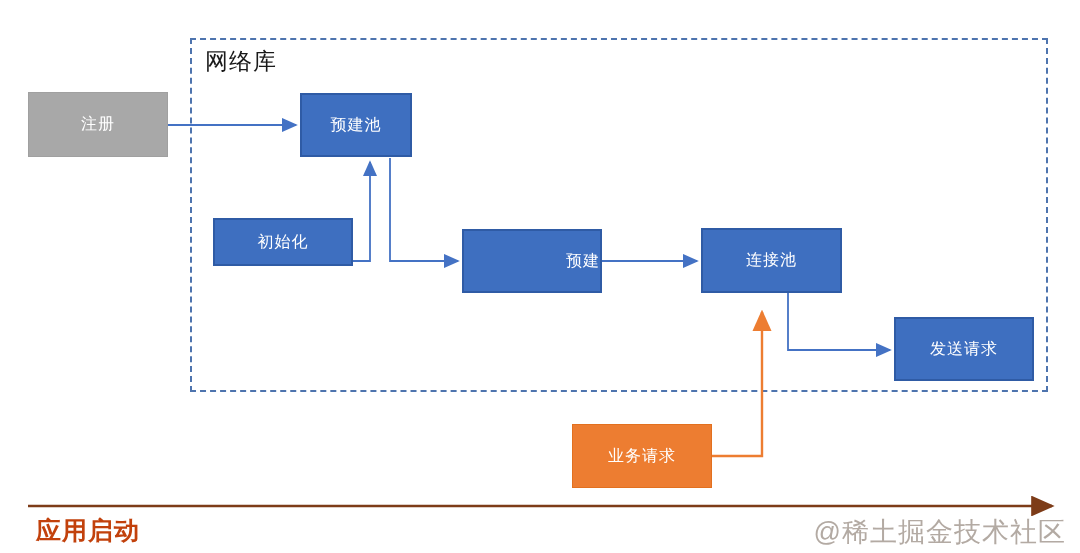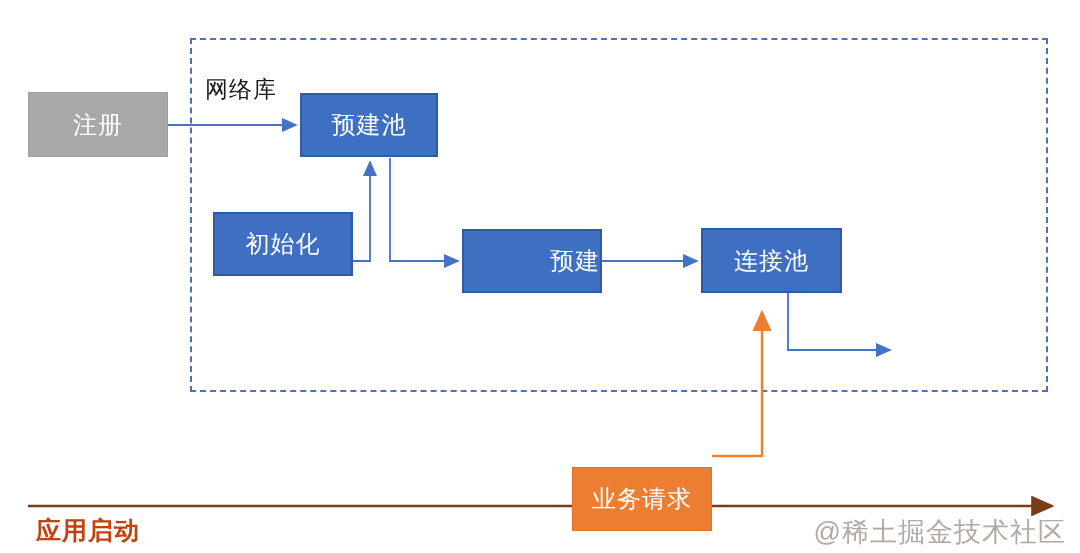--- a/index.html
+++ b/index.html
@@ -10,54 +10,52 @@
     background: #ffffff;
     overflow: hidden;
     font-family: "Liberation Sans", "DejaVu Sans", sans-serif;
   }
   .node {
     position: absolute;
     display: flex;
     align-items: center;
     justify-content: center;
     color: #ffffff;
-    font-size: 24px;
+    font-size: 16px;
     letter-spacing: 1px;
     box-sizing: border-box;
   }
   .node-blue {
     background: #3e6fc0;
     border: 2px solid #2f5ba5;
   }
   .node-gray {
     background: #a8a8a8;
     border: 1px solid #a0a0a0;
   }
   .node-orange {
     background: #ed7d31;
     border: 1px solid #e2701f;
-    margin-top: 43px;
   }
   #net-lib-container {
     position: absolute;
     left: 190px;
     top: 38px;
     width: 858px;
     height: 354px;
     border: 2px dashed #4e74ae;
     box-sizing: border-box;
   }
   #net-lib-label {
     position: absolute;
     left: 13px;
     top: 6px;
     color: #1a1a1a;
     font-size: 23px;
     letter-spacing: 1px;
-    margin-top: 28px;
   }
   #edges-svg {
     position: absolute;
     left: 0; top: 0;
     width: 1080px;
     height: 553px;
     pointer-events: none;
   }
   #timeline-label {
     position: absolute;
@@ -71,22 +69,22 @@
   #watermark {
     position: absolute;
     right: 14px;
     top: 514px;
     color: #b3aaa3;
     font-size: 27px;
     letter-spacing: 1px;
   }
   
   #node-register      { left: 28px;  top: 92px;  width: 140px; height: 65px; }
-  #node-prebuild-pool { left: 300px; top: 93px;  width: 138px; height: 64px; }
-  #node-init          { left: 213px; top: 212px; width: 140px; height: 64px; }
+  #node-prebuild-pool { left: 300px; top: 93px;  width: 112px; height: 64px; }
+  #node-init          { left: 213px; top: 218px; width: 140px; height: 48px; }
   #node-prebuild      { left: 462px; top: 229px; width: 140px; height: 64px; justify-content: flex-end; }
   #node-conn-pool     { left: 701px; top: 228px; width: 141px; height: 65px; text-align: right; }
   #node-send-request  { left: 894px; top: 317px; width: 140px; height: 64px; }
   #node-biz-request   { left: 572px; top: 424px; width: 140px; height: 64px; }
 </style>
 </head>
 <body>
 
 <div id="canvas">
 
@@ -135,20 +133,23 @@
   </div>
 
   <div class="node node-blue" id="node-prebuild">
     <span>预建</span>
   </div>
 
   <div class="node node-blue" id="node-conn-pool">
     <span>连接池</span>
   </div>
 
+  <div class="node node-blue" id="node-send-request">
+    <span>发送请求</span>
+  </div>
 
   <div class="node node-orange" id="node-biz-request">
     <span>业务请求</span>
   </div>
 
   <div id="timeline-label">应用启动</div>
   <div id="watermark">@稀土掘金技术社区</div>
 
 </div>
 

